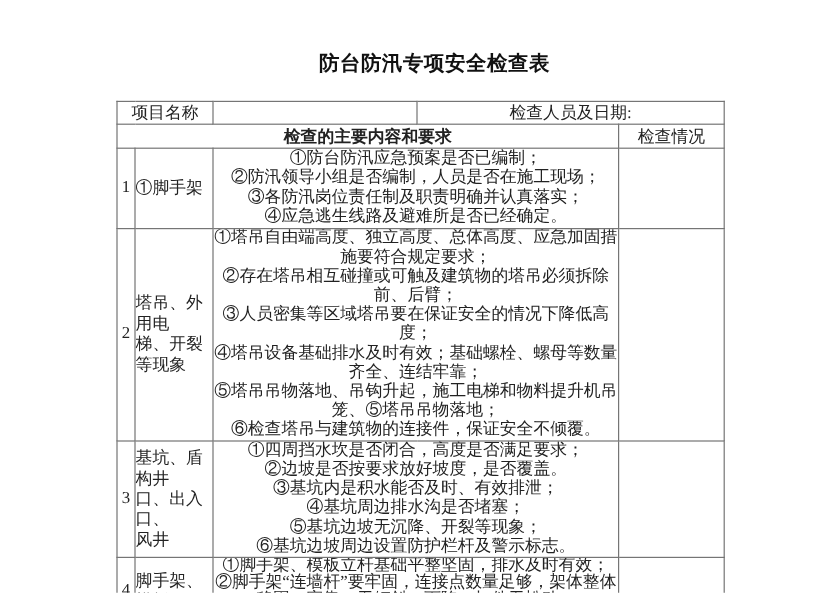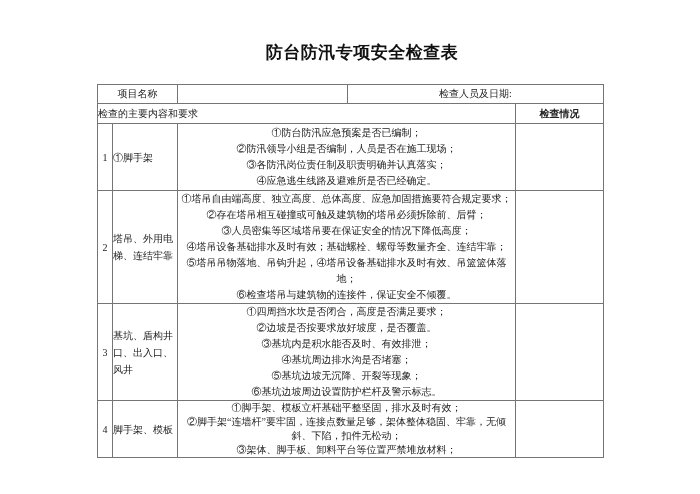--- a/index.html
+++ b/index.html
@@ -30,46 +30,47 @@
     position: absolute;
     left: 97px;
     top: 84px;
     width: 506px;
     border-collapse: collapse;
     table-layout: fixed;
   }
   table.check-table td {
     border: 1px solid #757575;
     padding: 0;
-    font-size: 10px;
+    font-size: 14px;
     color: #222;
     vertical-align: middle;
     overflow: hidden;
   }
   tr.hrow1 { height: 19px; }
   tr.hrow2 { height: 20px; }
   tr.brow1 { height: 67px; }
   tr.brow2 { height: 97px; }
   tr.brow3 { height: 96px; }
   tr.brow4 { height: 57px; }
   td.cell-proj-label {
     text-align: center;
   }
   td.cell-inspector {
     text-align: center;
     padding-left: 6px;
   }
   td.cell-content-header {
-    font-weight: normal;
+    text-align: center;
+    font-weight: bold;
     font-size: 11px;
     border-bottom: 2px solid #5a5a5a;
   }
   td.cell-status-header {
     text-align: center;
-    font-weight: bold;
+    font-weight: normal;
     font-size: 11px;
     border-bottom: 2px solid #5a5a5a;
   }
   td.cell-no {
     text-align: center;
     font-size: 10px;
   }
   td.cell-category {
     text-align: left;
     padding-left: 5px;
@@ -120,26 +121,26 @@
       <td colspan="2" class="cell-content">①防台防汛应急预案是否已编制；
 ②防汛领导小组是否编制，人员是否在施工现场；
 ③各防汛岗位责任制及职责明确并认真落实；
 ④应急逃生线路及避难所是否已经确定。</td>
       <td class="cell-status"></td>
     </tr>
 
     <tr class="brow2">
       <td class="cell-no">2</td>
       <td class="cell-category">塔吊、外用电
-梯、连结牢靠</td>
+梯、开裂等现象</td>
       <td colspan="2" class="cell-content">①塔吊自由端高度、独立高度、总体高度、应急加固措施要符合规定要求；
 ②存在塔吊相互碰撞或可触及建筑物的塔吊必须拆除前、后臂；
 ③人员密集等区域塔吊要在保证安全的情况下降低高度；
 ④塔吊设备基础排水及时有效；基础螺栓、螺母等数量齐全、连结牢靠；
-⑤塔吊吊物落地、吊钩升起，④塔吊设备基础排水及时有效、吊篮篮体落地；
+⑤塔吊吊物落地、吊钩升起，施工电梯和物料提升机吊笼、⑤塔吊吊物落地；
 ⑥检查塔吊与建筑物的连接件，保证安全不倾覆。</td>
       <td class="cell-status"></td>
     </tr>
 
     <tr class="brow3">
       <td class="cell-no">3</td>
       <td class="cell-category">基坑、盾构井
 口、出入口、
 风井</td>
       <td colspan="2" class="cell-content">①四周挡水坎是否闭合，高度是否满足要求；

